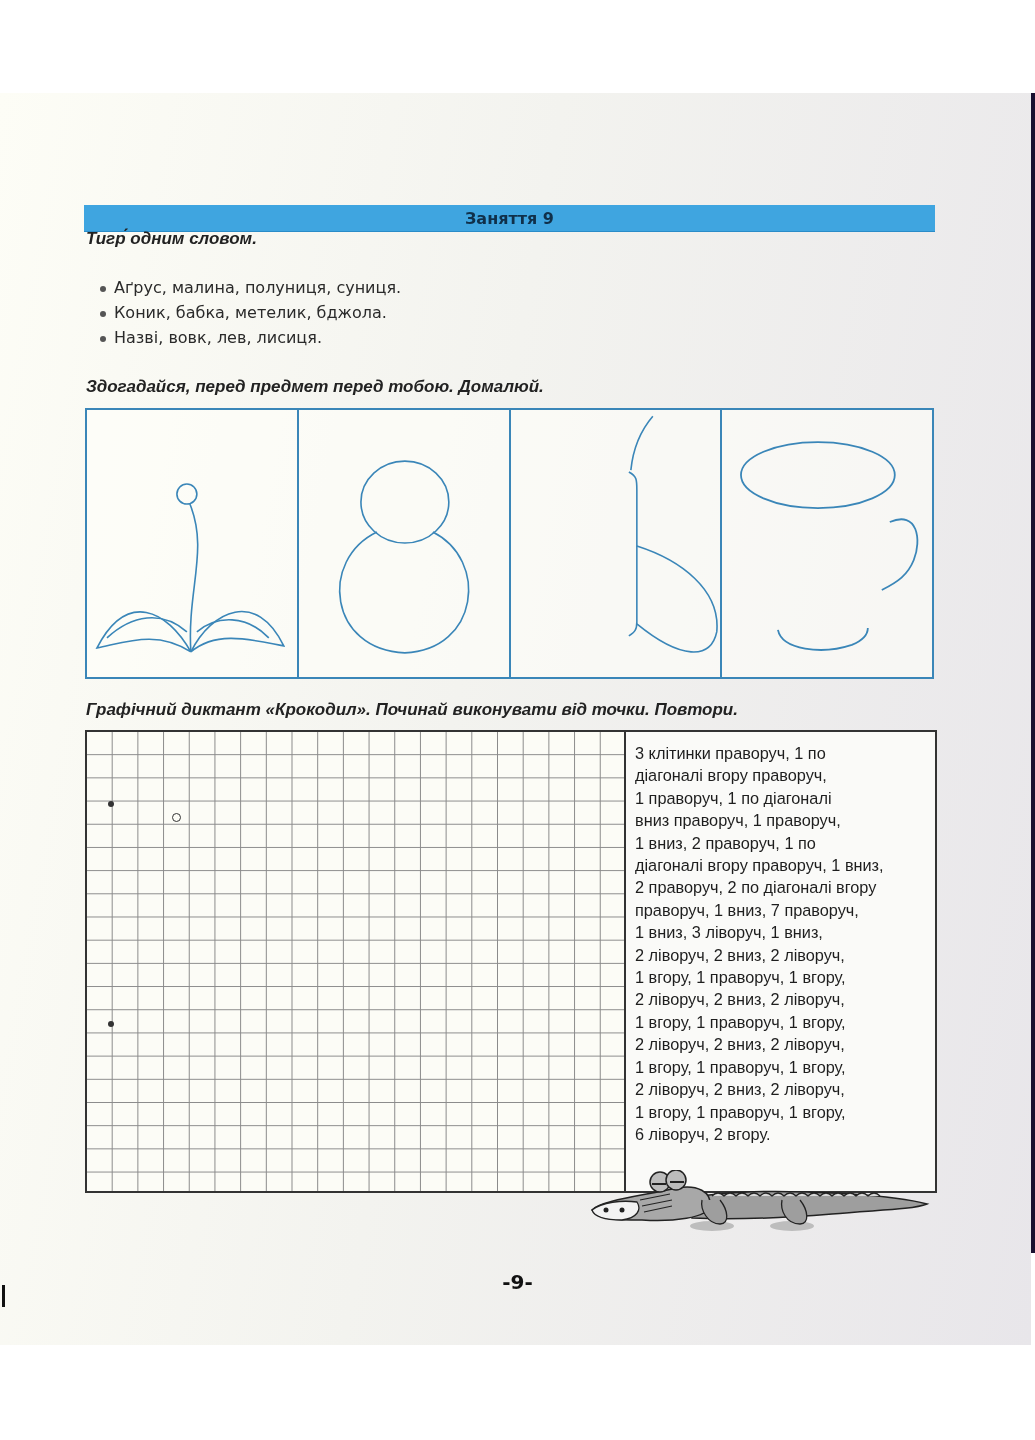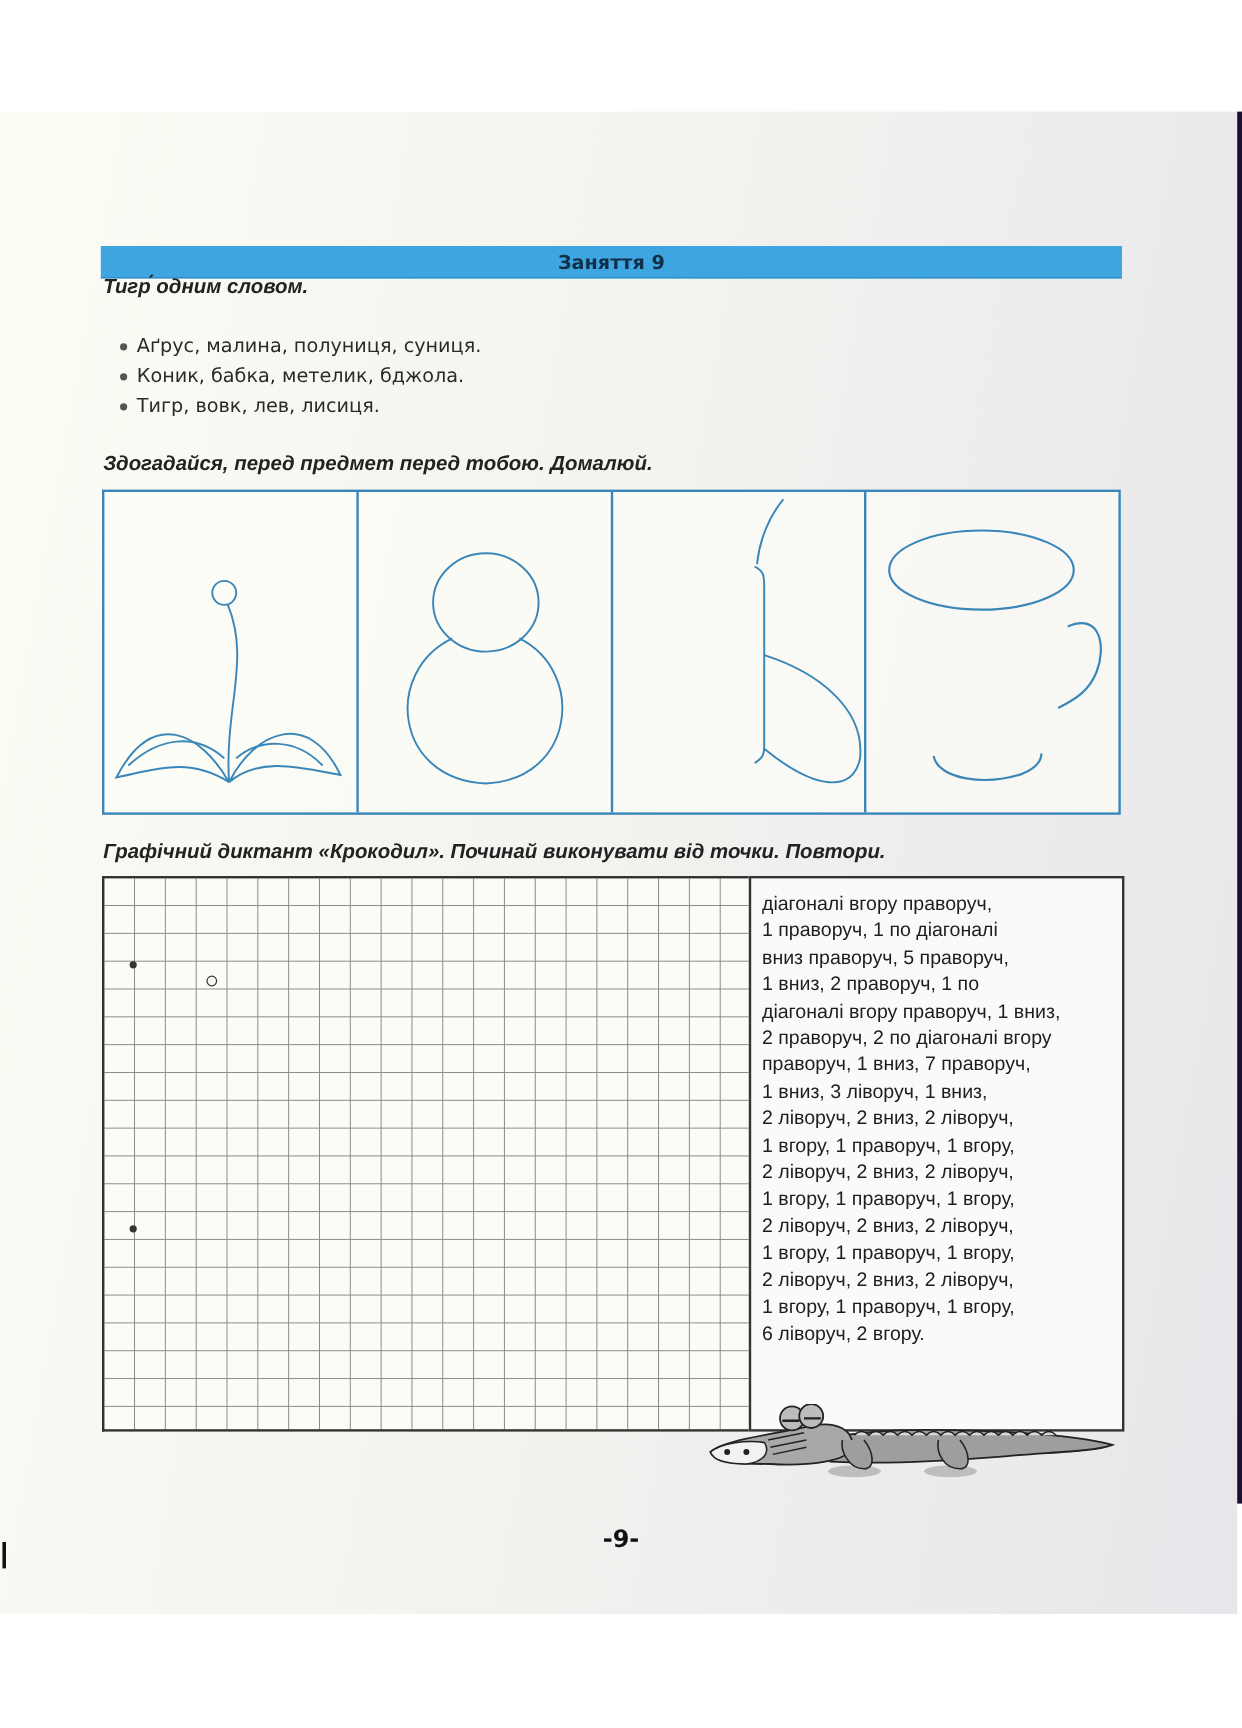--- a/index.html
+++ b/index.html
@@ -38,21 +38,21 @@
 <div class="left-mark"></div>
 
 <div class="header-bar">
   <span>Заняття 9</span>
 </div>
 
 <div class="task-title" style="top:229px;">Тигр́ одним словом.</div>
 <ul class="bullets">
   <li><span class="dot"></span><span>Аґрус, малина, полуниця, суниця.</span></li>
   <li><span class="dot"></span><span>Коник, бабка, метелик, бджола.</span></li>
-  <li><span class="dot"></span><span>Тигр, вовк, лев, лисиця.</span></li>
+  <li><span class="dot"></span><span>Назві, вовк, лев, лисиця.</span></li>
 </ul>
 
 <div class="task-title" style="top:377px;">Здогадайся, перед предмет перед тобою. Домалюй.</div>
 <div class="pictures">
   <div class="pic">
     <svg viewBox="0 0 210 267" fill="none" stroke="#3a86b8" stroke-width="1.6">
       <circle cx="100" cy="84" r="10"></circle>
       <path d="M103 94 C 122 140, 100 180, 104 242"></path>
       <path d="M104 242 C 80 200, 40 180, 10 238 C 40 232, 70 220, 104 242"></path>
       <path d="M20 228 C 45 205, 75 200, 100 222"></path>
@@ -84,23 +84,24 @@
 
 <div class="task-title" style="top:700px;">Графічний диктант «Крокодил». Починай виконувати від точки. Повтори.</div>
 
 <div class="grid-box">
   <div class="grid-dot" style="left:21px; top:69px;"></div>
   <div class="grid-circle" style="left:85px; top:81px;"></div>
   <div class="grid-dot" style="left:21px; top:289px;"></div>
 </div>
 
 <div class="dictation">
+  <div>3 клітинки праворуч, 1 по</div>
   <div>діагоналі вгору праворуч,</div>
   <div>1 праворуч, 1 по діагоналі</div>
-  <div>вниз праворуч, 5 праворуч,</div>
+  <div>вниз праворуч, 1 праворуч,</div>
   <div>1 вниз, 2 праворуч, 1 по</div>
   <div>діагоналі вгору праворуч, 1 вниз,</div>
   <div>2 праворуч, 2 по діагоналі вгору</div>
   <div>праворуч, 1 вниз, 7 праворуч,</div>
   <div>1 вниз, 3 ліворуч, 1 вниз,</div>
   <div>2 ліворуч, 2 вниз, 2 ліворуч,</div>
   <div>1 вгору, 1 праворуч, 1 вгору,</div>
   <div>2 ліворуч, 2 вниз, 2 ліворуч,</div>
   <div>1 вгору, 1 праворуч, 1 вгору,</div>
   <div>2 ліворуч, 2 вниз, 2 ліворуч,</div>

